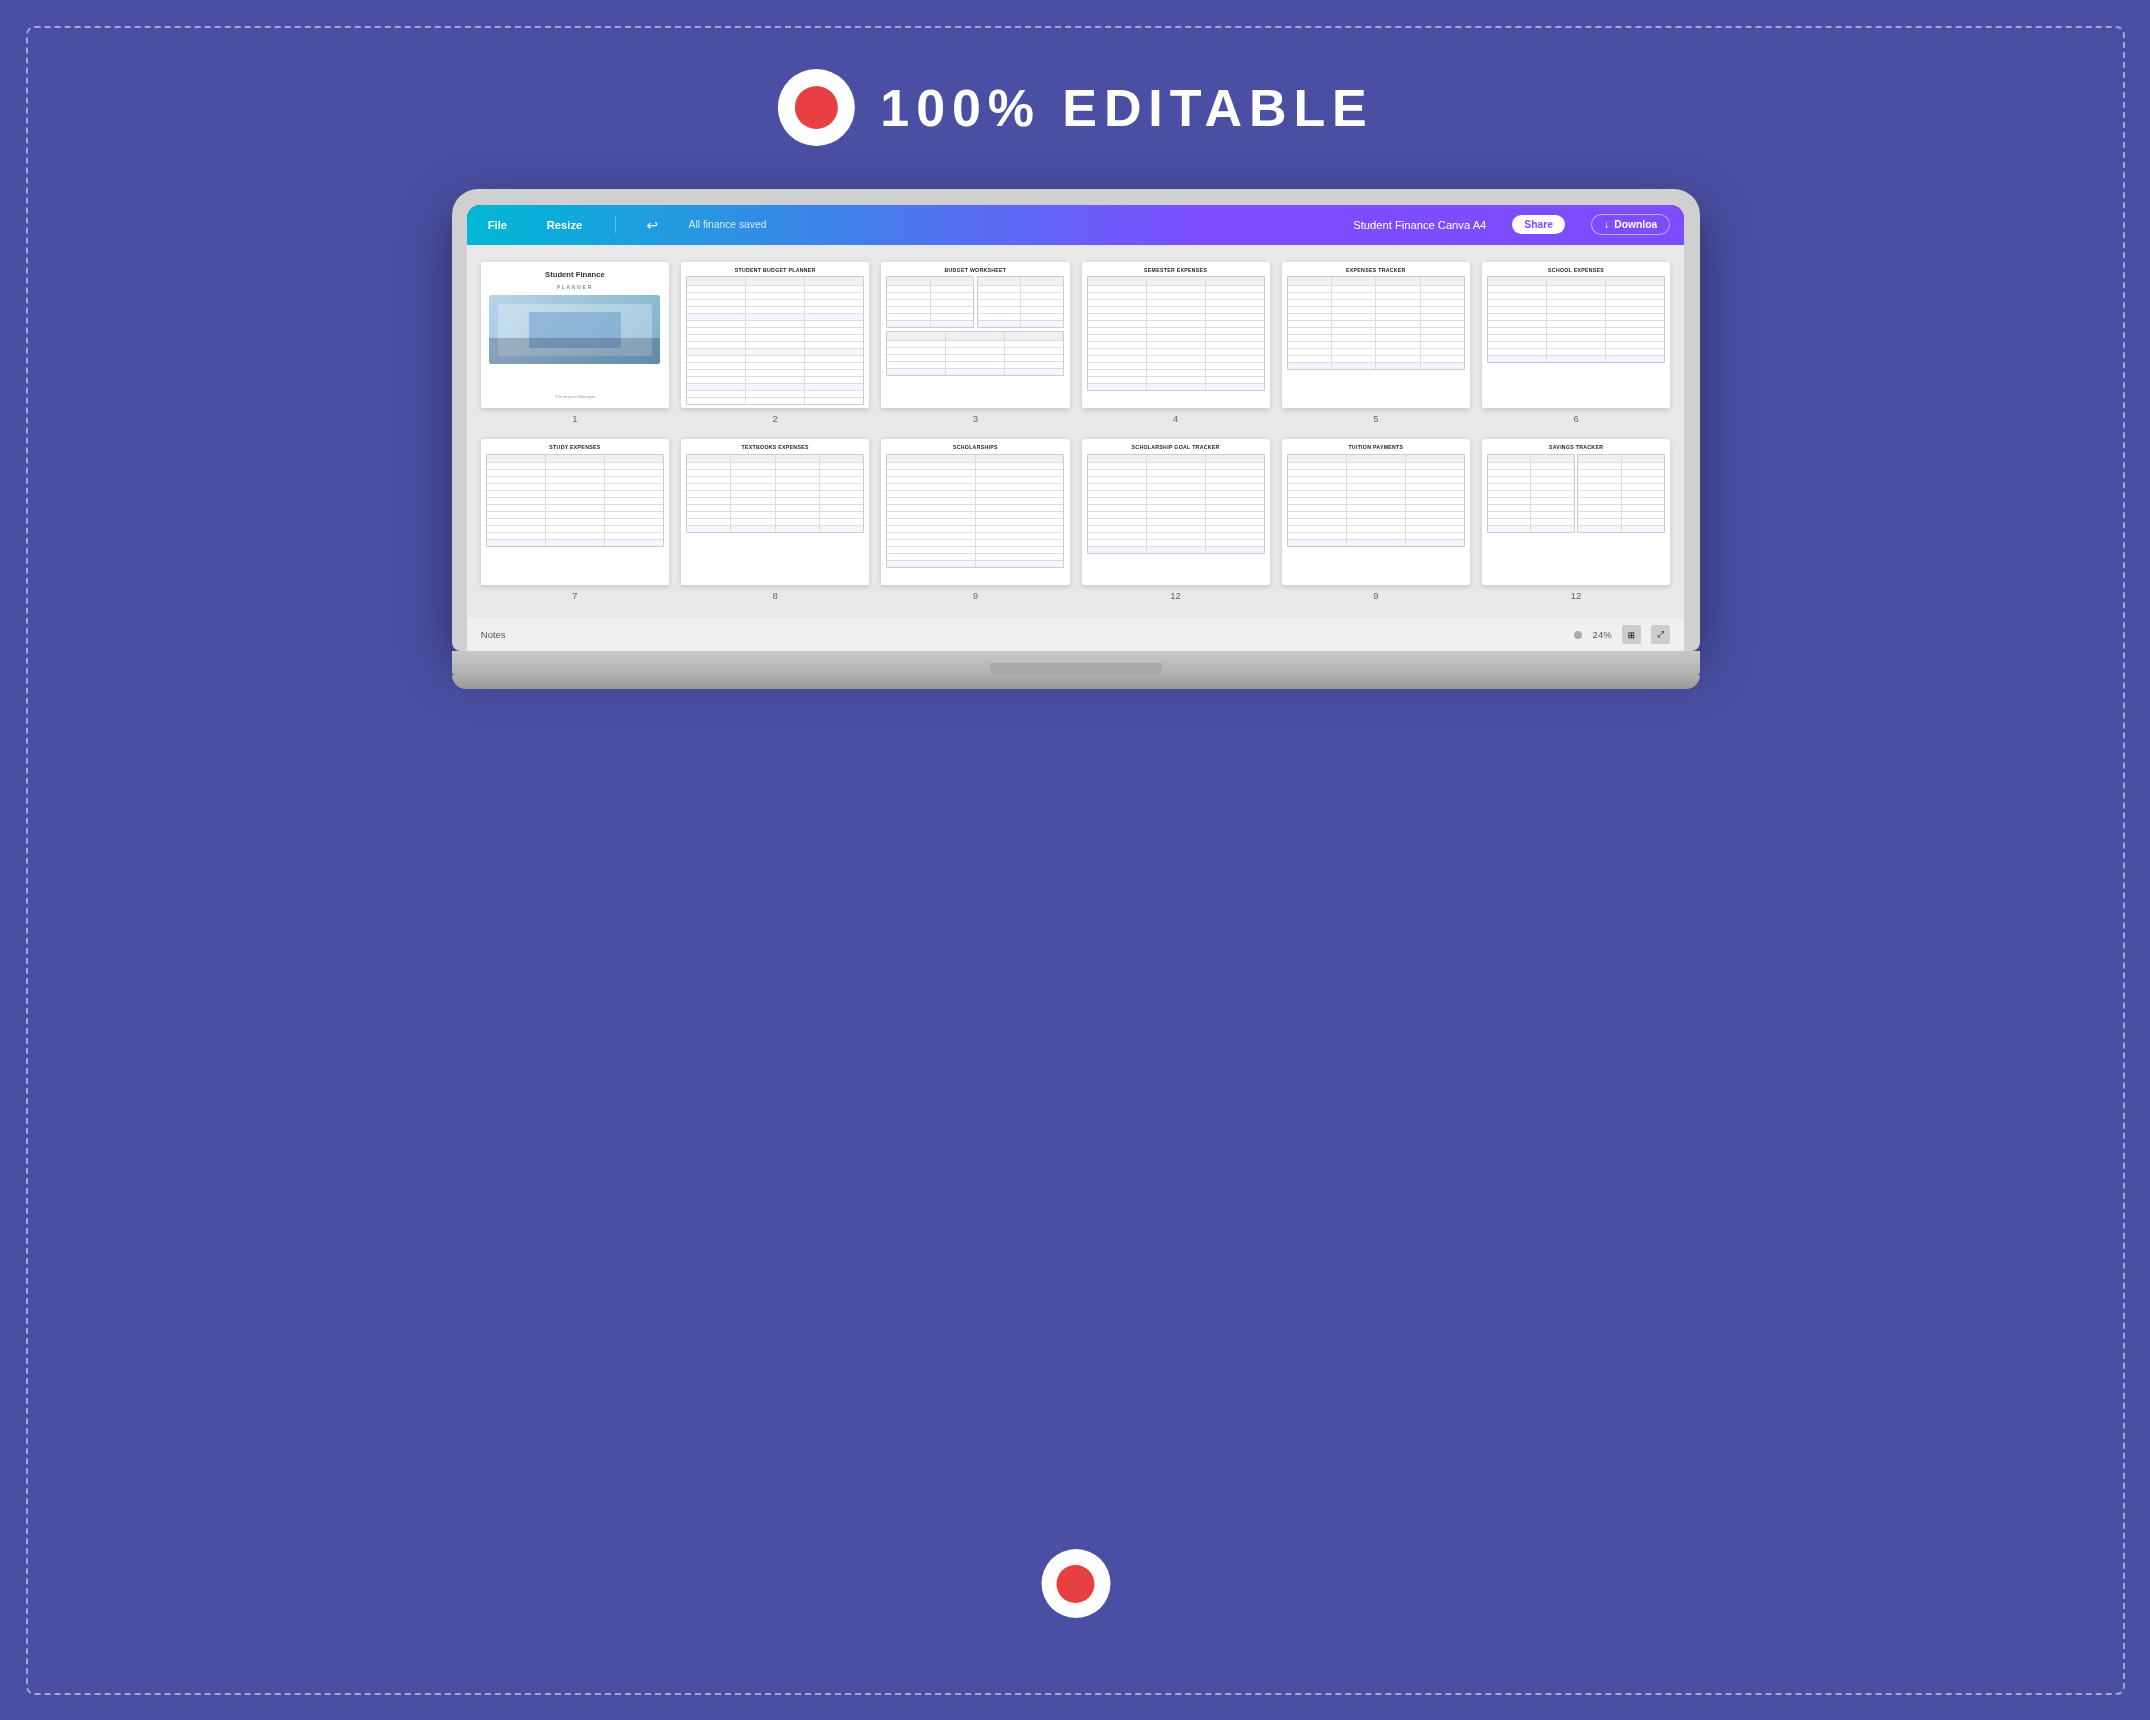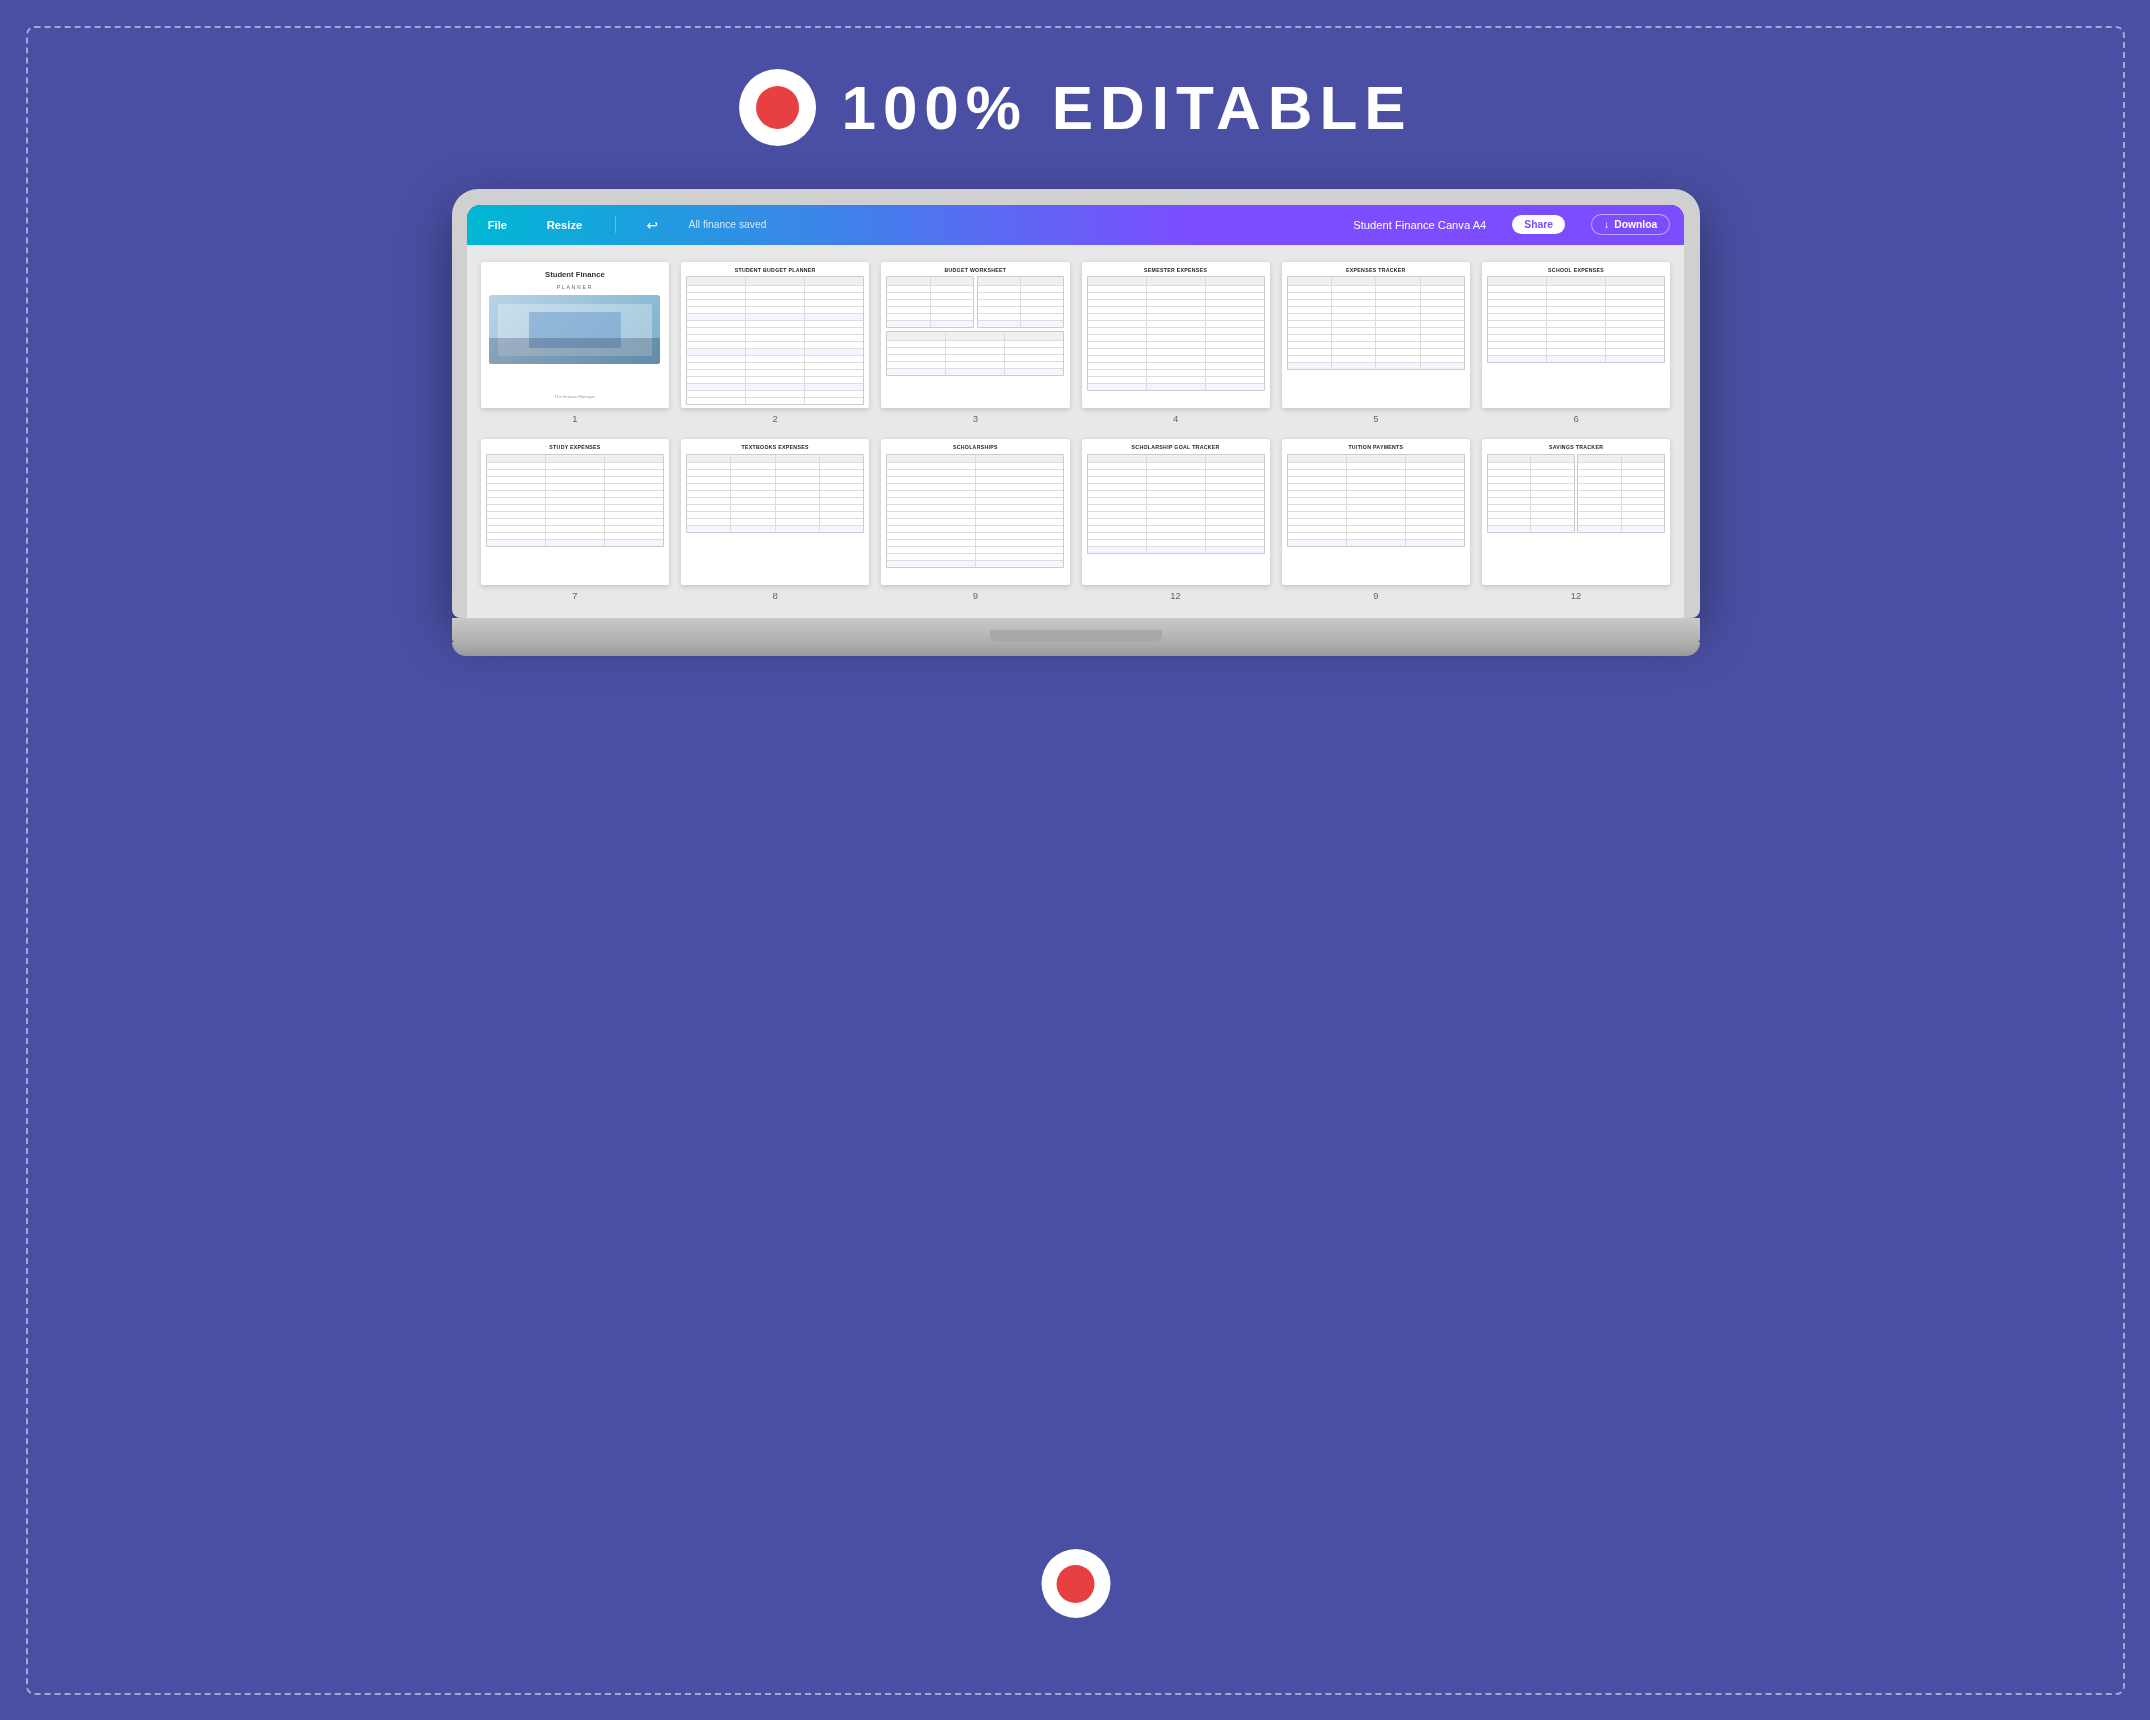--- a/index.html
+++ b/index.html
@@ -47,21 +47,21 @@
     }
 
     .badge-icon-inner {
       width: 43px;
       height: 43px;
       border-radius: 50%;
       background: #e84040;
     }
 
     .badge-text {
-      font-size: 62px;
+      font-size: 52px;
       font-weight: 900;
       color: white;
       letter-spacing: 6.9px;
       text-align: right;
     }
 
     
     .laptop-wrap {
       position: absolute;
       top: 189px;
@@ -1402,20 +1402,28 @@
                 </div>
               </div>
             </div>
             <span class="page-num">12</span>
           </div>
 
         </div>
 
       </div>
 
+      <div class="bottom-bar">
+        <span class="bottom-tab">Notes</span>
+        <div class="bottom-spacer"></div>
+        <div class="bottom-dot"></div>
+        <span class="bottom-zoom">24%</span>
+        <div class="bottom-icon">⊞</div>
+        <div class="bottom-icon">⤢</div>
+      </div>
 
     </div>
   </div>
 
   <div class="laptop-base">
     <div class="laptop-hinge"></div>
   </div>
   <div class="laptop-stand"></div>
 </div>
 

